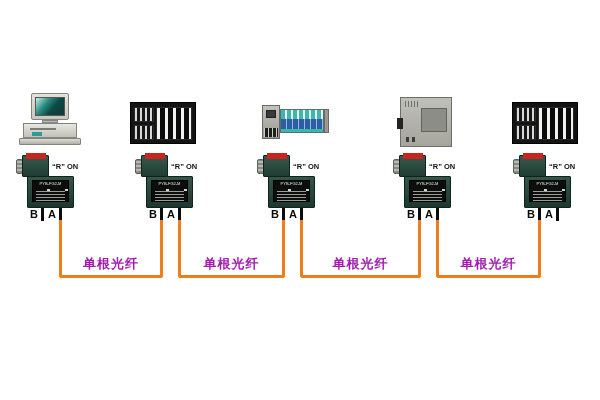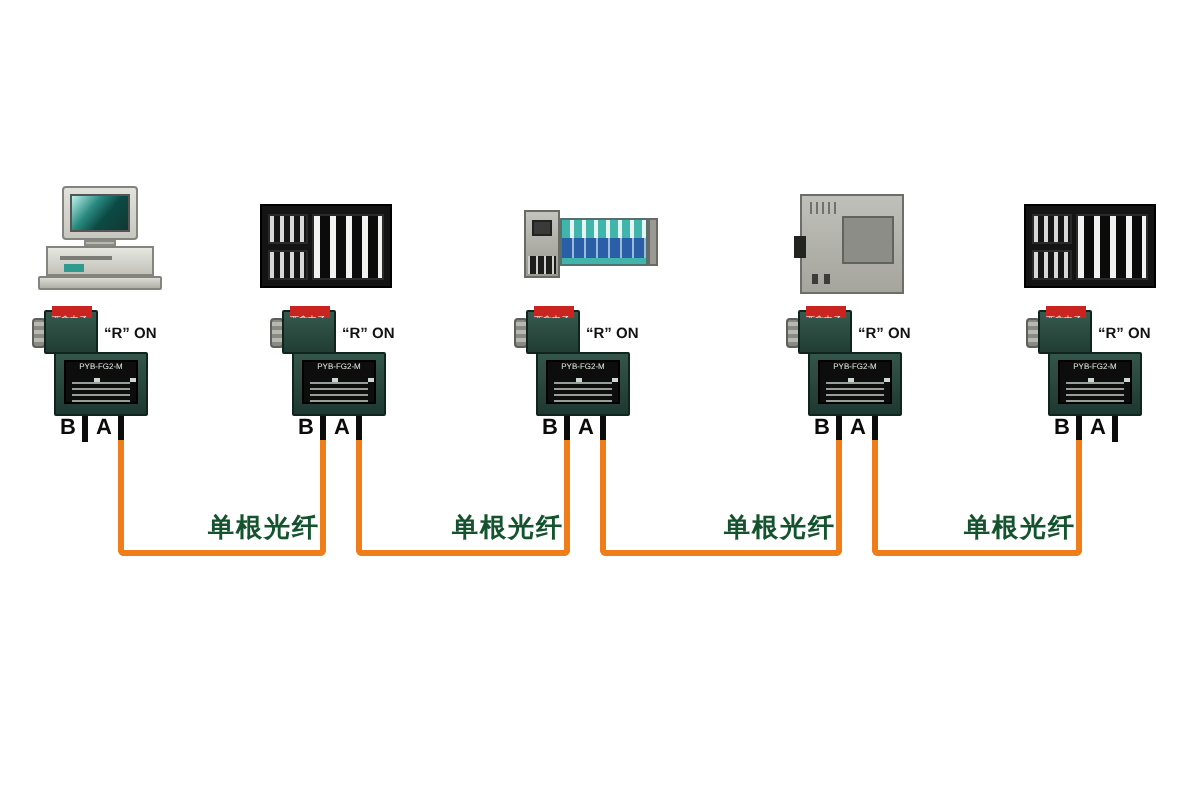--- a/index.html
+++ b/index.html
@@ -59,21 +59,21 @@
   .tick-a{left:37px;}
   .pin{position:absolute;top:55px;width:3px;height:13px;background:#0c0c0c;}
   .pin-b{left:19px;}
   .pin-a{left:37px;}
   .portlbl{position:absolute;top:55px;font-size:11px;font-weight:bold;color:#0a0a0a;}
   .lbl-b{left:8px;}
   .lbl-a{left:26px;}
 
   
   .cable{position:absolute;top:220px;height:58px;border:3px solid #ef7d1a;border-top:none;border-radius:0 0 3px 3px;}
-  .cable-label{position:absolute;left:0;right:0;bottom:2px;text-align:right;font-size:13px;font-weight:bold;color:#14532d;letter-spacing:1px;}
+  .cable-label{position:absolute;left:0;right:0;bottom:2px;text-align:center;font-size:13px;font-weight:bold;color:#a21caf;letter-spacing:1px;}
 </style>
 </head>
 <body>
 
 <div class="canvas">
 
   <div class="dev dev-computer" style="left:18px;top:93px;">
     <div class="pc-monitor">
         <div class="pc-screen"></div>
       </div>

